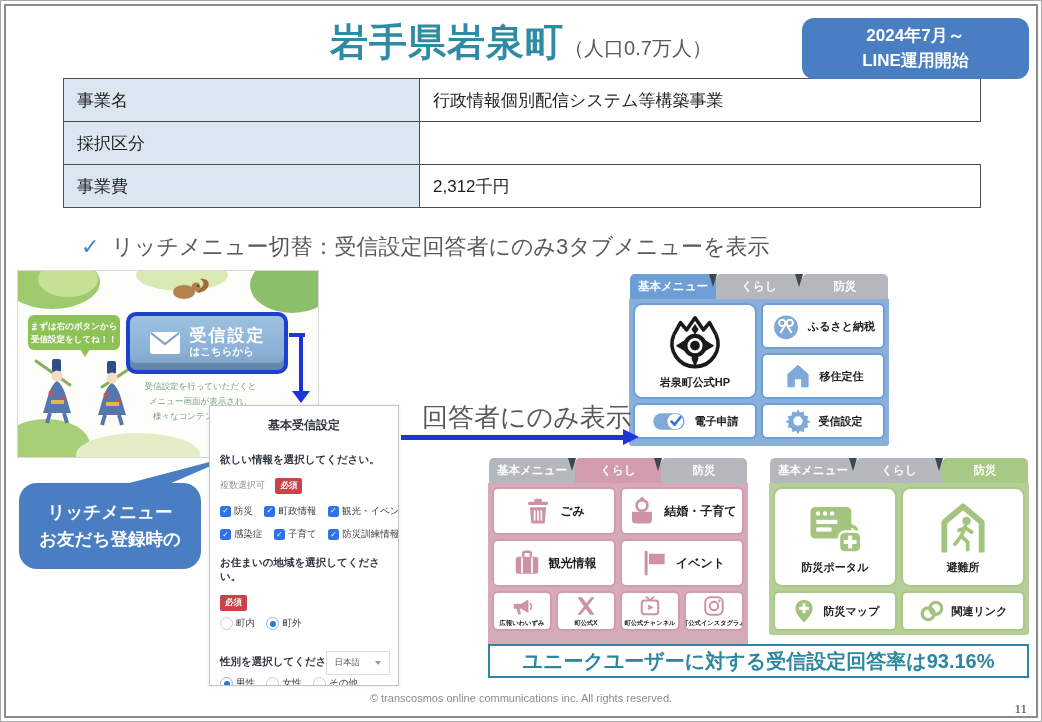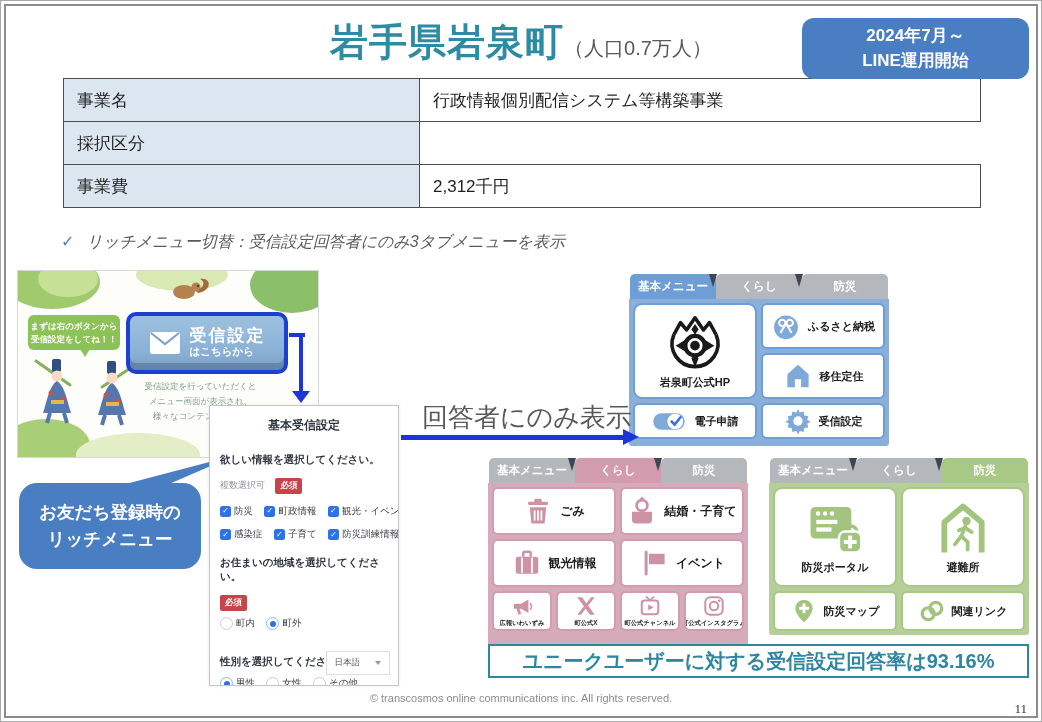--- a/index.html
+++ b/index.html
@@ -17,21 +17,21 @@
            color:#fff; font-weight:bold; font-size:17px; line-height:1.45; }
 
   
   .ptable { position:absolute; left:62px; top:77px; width:918px; border-top:1px solid #4d4d4d; border-left:1px solid #4d4d4d; z-index:2; }
   .prow { display:flex; height:43px; border-bottom:1px solid #4d4d4d; }
   .pcell { display:flex; align-items:center; padding-left:13px; font-size:17px; color:#1f1f1f; border-right:1px solid #4d4d4d; }
   .plabel { width:356px; background:#dce6f1; }
   .pvalue { flex:1; background:#fff; }
 
   
-  .bullet { position:absolute; left:60px; top:231px; font-size:16px; color:#595959; z-index:2;font-style:italic; }
+  .bullet { position:absolute; left:80px; top:231px; font-size:22px; color:#595959; z-index:2; }
   .bullet .chk { color:#4a7ec2; font-weight:bold; margin-right:12px; }
 
   
   .illus { position:absolute; left:16px; top:269px; width:302px; height:188px; background:#fdfdfa; border:1px solid #d8d8d8; overflow:hidden; z-index:1; }
   .blob { position:absolute; border-radius:50%; }
   .speech { position:absolute; left:10px; top:44px; width:92px; height:35px; background:#8dc356; border-radius:6px;
             color:#fff; font-size:8.5px; font-weight:bold; text-align:center; display:flex; flex-direction:column; justify-content:center; line-height:1.5; }
   .speech::after { content:""; position:absolute; left:52px; bottom:-7px; border-left:5px solid transparent; border-right:5px solid transparent; border-top:8px solid #8dc356; }
   .caption { position:absolute; left:75px; top:108px; width:215px; text-align:center; font-size:8.5px; color:#7fa089; line-height:15px; }
   .rxbtn { position:absolute; left:108px; top:41px; width:162px; height:62px; border:4px solid #1d40cf; border-radius:10px;
@@ -185,22 +185,22 @@
   </div>
 
   <div class="ar" style="left:288px;top:332px;width:16px;height:4px;"></div>
   <div class="ar" style="left:298px;top:332px;width:4px;height:58px;"></div>
   <div class="ar-head-down" style="left:291px;top:390px;"></div>
 
   <svg class="callout-tail" width="150" height="42" viewBox="0 0 150 42">
     <polygon points="8,40 62,40 145,4" fill="#4a7ec2"></polygon>
   </svg>
   <div class="callout">
+    <div>リッチメニュー</div>
     <div>お友だち登録時の</div>
-    <div>リッチメニュー</div>
   </div>
 
   <div class="form">
     <h3>基本受信設定</h3>
     <div class="q">欲しい情報を選択してください。</div>
     <div>
       <span class="note">複数選択可</span>
       <span class="req">必須</span>
     </div>
     <div class="optrow">

